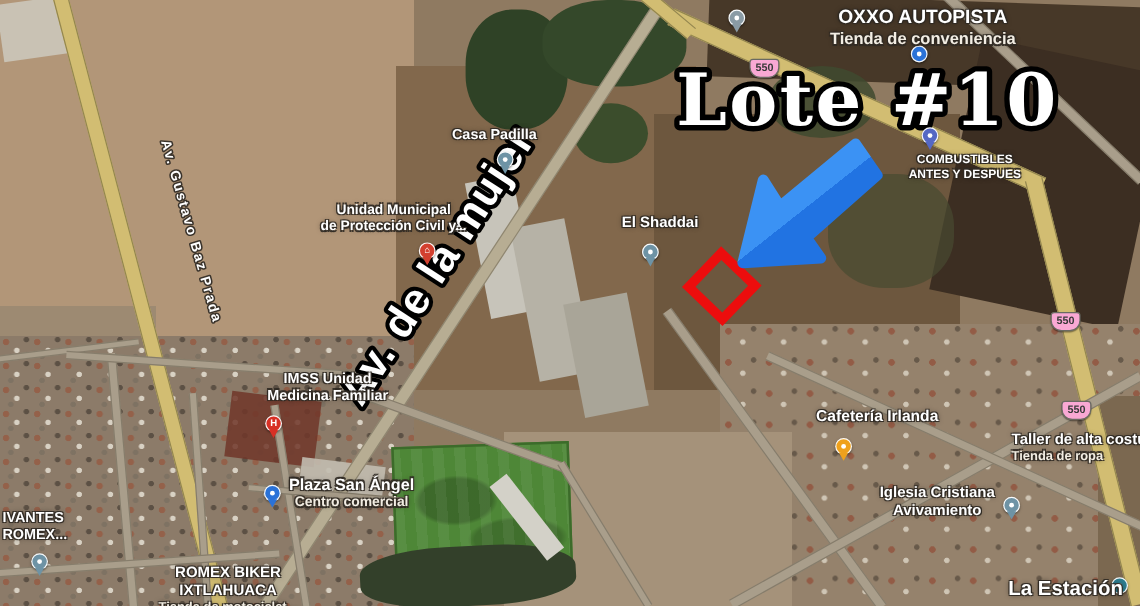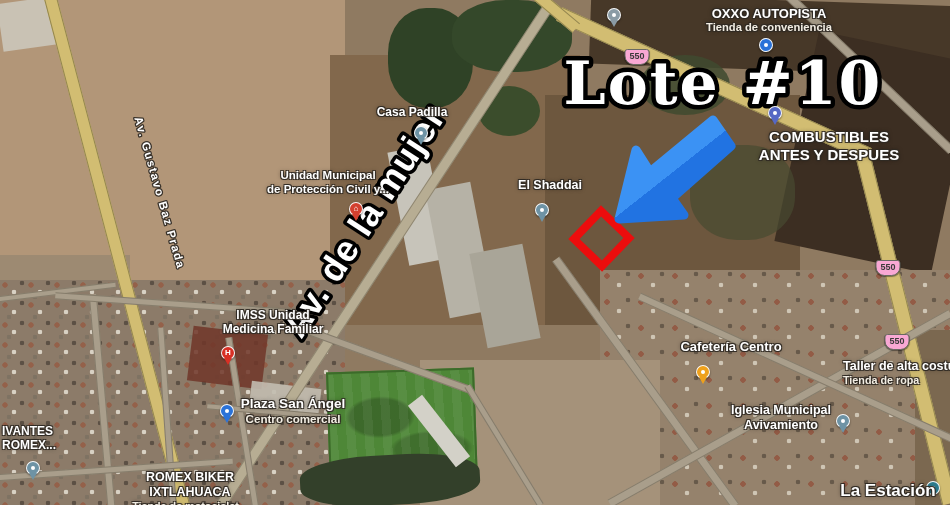--- a/index.html
+++ b/index.html
@@ -120,36 +120,36 @@
     <polygon points="619,219 636,150 650,172 713,120 731,146 672,198 684,215" fill="url(#ag)" stroke="url(#ag)" stroke-width="9" stroke-linejoin="round"></polygon>
     <text id="lote-title" x="723" y="104" text-anchor="middle" font-family="DejaVu Serif, serif" font-size="60" font-weight="bold" fill="#ffffff" stroke="#000000" stroke-width="9" letter-spacing="2" paint-order="stroke" stroke-linejoin="round">Lote #10</text>
   </svg>
 
   <div id="badges-layer">
       <div class="badge550" style="left: 637px; top: 57px;">550</div>
       <div class="badge550" style="left: 888px; top: 268px;">550</div>
       <div class="badge550" style="left: 897px; top: 342px;">550</div>
     </div>
   <div id="places-layer">
-      <div class="place-label" style="left: 769px; top: 6px; font-size: 13px;">
+      <div class="place-label" style="left: 769px; top: 6px; font-size: 16px;">
         <div>OXXO AUTOPISTA</div>
         <div class="pl-sub">Tienda de conveniencia</div>
       </div>
       <div class="pin pin-circle" style="left: 766px; top: 45px;">
         <div class="head" style="background: rgb(42, 114, 216);">
           <span class="pin-glyph dot"></span>
         </div>
       </div>
       <div class="pin pin-teardrop" style="left: 614px; top: 22px;">
         <div class="head" style="background: rgb(138, 155, 165);">
           <span class="pin-glyph dot"></span>
         </div>
         <div class="tail" style="border-top-color: rgb(138, 155, 165);"></div>
       </div>
-      <div class="place-label" style="left: 829px; top: 128px; font-size: 15px;">
+      <div class="place-label" style="left: 804px; top: 128px; font-size: 10px;">
         <div>COMBUSTIBLES</div>
         <div>ANTES Y DESPUES</div>
       </div>
       <div class="pin pin-teardrop" style="left: 775px; top: 120px;">
         <div class="head" style="background: rgb(85, 104, 196);">
           <span class="pin-glyph dot"></span>
         </div>
         <div class="tail" style="border-top-color: rgb(85, 104, 196);"></div>
       </div>
       <div class="place-label" style="left: 412px; top: 105px; font-size: 12px;">
@@ -209,34 +209,34 @@
         <div>IVANTES</div>
         <div>ROMEX...</div>
       </div>
       <div class="pin pin-teardrop" style="left: 33px; top: 475px;">
         <div class="head" style="background: rgb(110, 147, 165);">
           <span class="pin-glyph dot"></span>
         </div>
         <div class="tail" style="border-top-color: rgb(110, 147, 165);"></div>
       </div>
       <div class="place-label" style="left: 731px; top: 339px; font-size: 13px;">
-        <div>Cafetería Centro</div>
+        <div>Cafetería Irlanda</div>
       </div>
       <div class="pin pin-teardrop" style="left: 703px; top: 379px;">
         <div class="head" style="background: rgb(239, 161, 28);">
           <span class="pin-glyph dot"></span>
         </div>
         <div class="tail" style="border-top-color: rgb(239, 161, 28);"></div>
       </div>
       <div class="place-label align-left" style="left: 843px; top: 359px; font-size: 12.5px;">
         <div>Taller de alta costu</div>
         <div class="pl-sub">Tienda de ropa</div>
       </div>
       <div class="place-label" style="left: 781px; top: 403px; font-size: 12.5px;">
-        <div>Iglesia Municipal</div>
+        <div>Iglesia Cristiana</div>
         <div>Avivamiento</div>
       </div>
       <div class="pin pin-teardrop" style="left: 843px; top: 428px;">
         <div class="head" style="background: rgb(110, 147, 165);">
           <span class="pin-glyph dot"></span>
         </div>
         <div class="tail" style="border-top-color: rgb(110, 147, 165);"></div>
       </div>
       <div class="place-label" style="left: 888px; top: 481px; font-size: 17px;">
         <div>La Estación</div>

